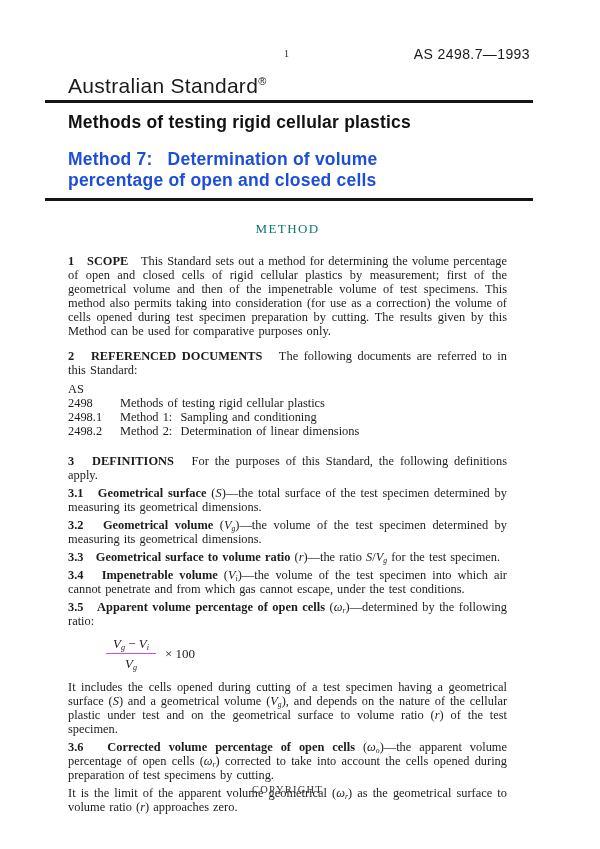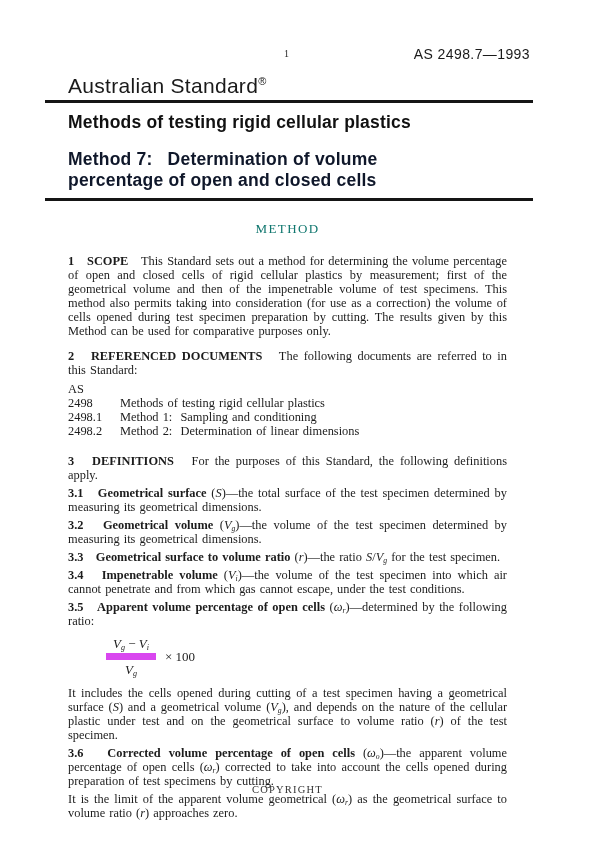--- a/index.html
+++ b/index.html
@@ -28,21 +28,21 @@
   .rule{position:absolute; left:45px; width:488px; height:3px; background:#151515;}
   .rule-top{top:100px;}
   .rule-bottom{top:198px;}
 
   .series-title{
     position:absolute; top:112px; left:68px; margin:0;
     font-family:"Liberation Sans", sans-serif; font-size:17.5px; font-weight:bold; letter-spacing:0.2px; color:#111;
   }
   .method-title{
     position:absolute; top:149px; left:68px; margin:0;
-    font-family:"Liberation Sans", sans-serif; font-size:17.5px; font-weight:bold; letter-spacing:0.2px; color:#0f172a;
+    font-family:"Liberation Sans", sans-serif; font-size:17.5px; font-weight:bold; letter-spacing:0.2px; color:#1d4ed8;
     line-height:21px;
   }
   .method-title .line{display:block;}
 
   .part-heading{
     position:absolute; top:221px; left:68px; width:439px;
     text-align:center; font-size:13px; letter-spacing:1.4px; color:#0f766e;
   }
 
   .content{
@@ -55,21 +55,21 @@
 
   .refs{margin:1px 0 16px 0;}
   .ref-row{display:flex; line-height:14px;}
   .ref-code{width:52px; flex:none;}
   .ref-title{flex:1; text-align:left;}
 
   .formula{
     margin:8px 0 9px 38px; display:flex; align-items:center; font-size:13px; text-align:left; word-spacing:0;
   }
   .frac{display:inline-flex; flex-direction:column; align-items:center;}
-  .frac .num{display:block; padding:0 7px 2px 7px; border-bottom:7px solid #d946ef; line-height:15px;}
+  .frac .num{display:block; padding:0 7px 2px 7px; border-bottom:1px solid #d946ef; line-height:15px;}
   .frac .den{display:block; padding-top:2px; line-height:15px;}
   .times{margin-left:9px;}
 
   .footer{
     position:absolute; top:784px; left:68px; width:439px; text-align:center;
     font-family:Liberation Serif, serif; font-size:10.5px; letter-spacing:1.2px; color:#333;
   }
 </style>
 </head>
 <body>

